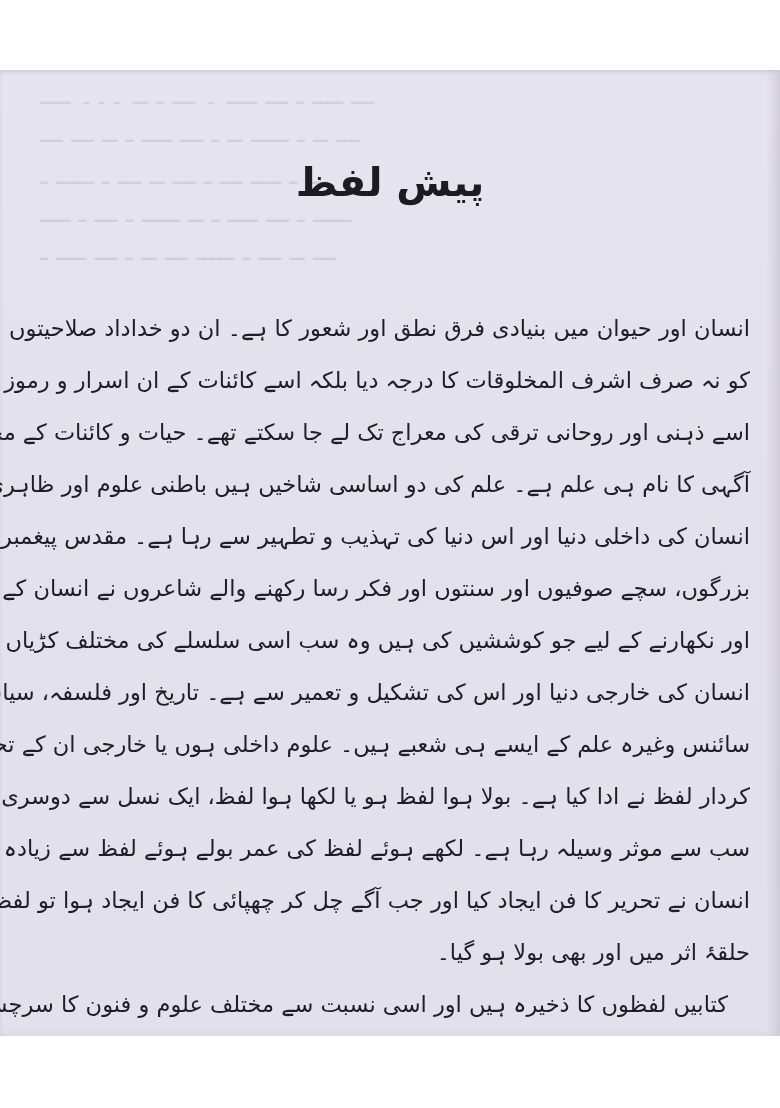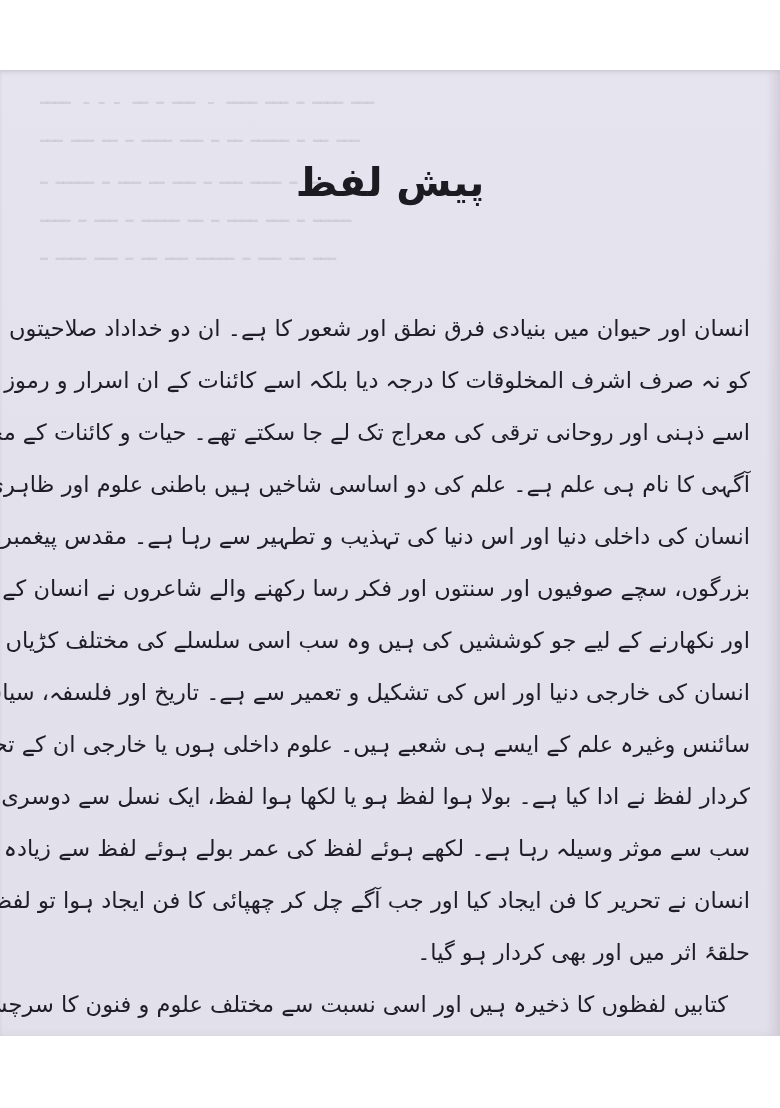--- a/index.html
+++ b/index.html
@@ -113,19 +113,19 @@
       <div class="line">اسے ذہنی اور روحانی ترقی کی معراج تک لے جا سکتے تھے۔ حیات و کائنات کے مخفی عوامل سے</div>
       <div class="line">آگہی کا نام ہی علم ہے۔ علم کی دو اساسی شاخیں ہیں باطنی علوم اور ظاہری علوم۔ باطنی علوم کا تعلق</div>
       <div class="line">انسان کی داخلی دنیا اور اس دنیا کی تہذیب و تطہیر سے رہا ہے۔ مقدس پیغمبروں کے علاوہ، خدا رسیدہ</div>
       <div class="line">بزرگوں، سچے صوفیوں اور سنتوں اور فکر رسا رکھنے والے شاعروں نے انسان کے باطن کو سنوارنے</div>
       <div class="line">اور نکھارنے کے لیے جو کوششیں کی ہیں وہ سب اسی سلسلے کی مختلف کڑیاں ہیں۔ ظاہری علوم کا تعلق</div>
       <div class="line">انسان کی خارجی دنیا اور اس کی تشکیل و تعمیر سے ہے۔ تاریخ اور فلسفہ، سیاست اور اقتصاد، سماج اور</div>
       <div class="line">سائنس وغیرہ علم کے ایسے ہی شعبے ہیں۔ علوم داخلی ہوں یا خارجی ان کے تحفظ و ترویج میں بنیادی</div>
       <div class="line">کردار لفظ نے ادا کیا ہے۔ بولا ہوا لفظ ہو یا لکھا ہوا لفظ، ایک نسل سے دوسری نسل تک علم کی منتقلی کا</div>
       <div class="line">سب سے موثر وسیلہ رہا ہے۔ لکھے ہوئے لفظ کی عمر بولے ہوئے لفظ سے زیادہ ہوتی ہے۔ اسی لیے</div>
       <div class="line">انسان نے تحریر کا فن ایجاد کیا اور جب آگے چل کر چھپائی کا فن ایجاد ہوا تو لفظ کی زندگی اور اس کے</div>
-      <div class="line last">حلقۂ اثر میں اور بھی کردار ہو گیا۔</div>
+      <div class="line last">حلقۂ اثر میں اور بھی بولا ہو گیا۔</div>
     </div>
     <div class="para2">
       <div class="line">کتابیں لفظوں کا ذخیرہ ہیں اور اسی نسبت سے مختلف علوم و فنون کا سرچشمہ۔ قومی کونسل</div>
     </div>
   </div>
 </div>
 
 </body></html>

